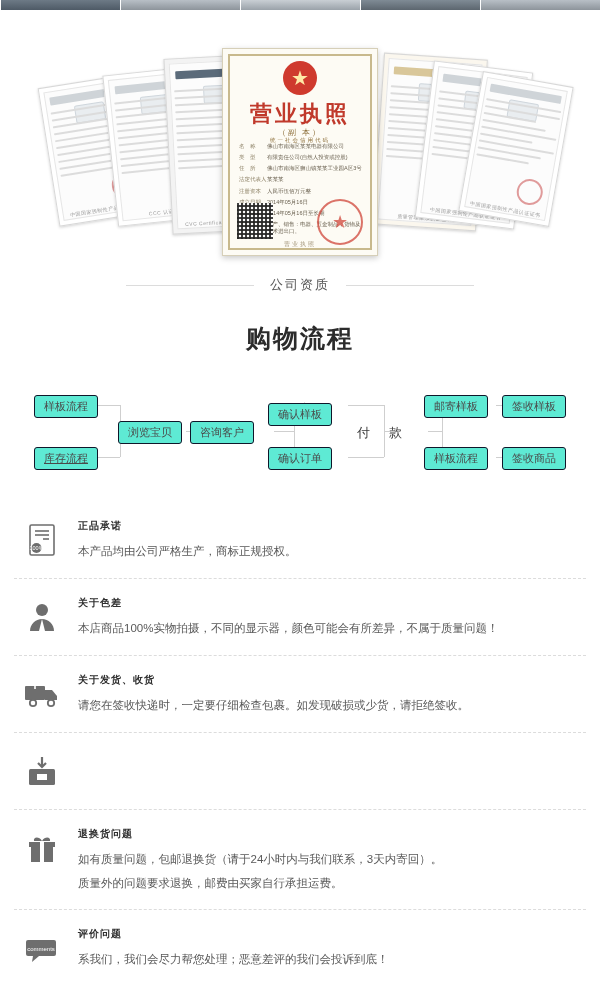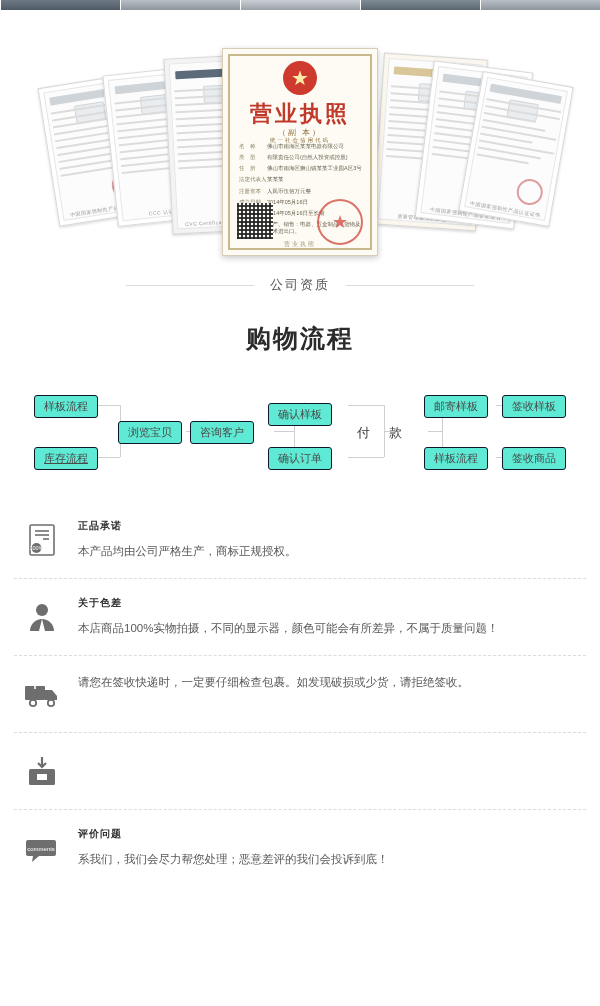--- a/index.html
+++ b/index.html
@@ -439,34 +439,50 @@
     <div class="ico">
       <svg width="42" height="40" viewBox="0 0 42 40" fill="none" stroke="#6e6e6e" stroke-width="1.8">
         <rect x="4" y="12" width="20" height="14" rx="1" fill="#6e6e6e" stroke="none"></rect>
         <path d="M24 16h7l5 6v4h-12z" fill="#6e6e6e" stroke="none"></path>
         <circle cx="12" cy="29" r="3.2" fill="#fff" stroke="#6e6e6e"></circle>
         <circle cx="30" cy="29" r="3.2" fill="#fff" stroke="#6e6e6e"></circle>
         <path d="M14 8v7m-3-4 3-3 3 3" stroke="#fff" stroke-width="1.6"></path>
       </svg>
     </div>
     <div class="body">
+      <h3>关于发货、收货</h3>
       <p>请您在签收快递时，一定要仔细检查包裹。如发现破损或少货，请拒绝签收。</p>
     </div>
   </div>
 
   <div class="info">
     <div class="ico">
       <svg width="40" height="40" viewBox="0 0 40 40" fill="none" stroke="#6e6e6e" stroke-width="1.8">
         <rect x="7" y="18" width="26" height="16" rx="1.5" fill="#6e6e6e" stroke="none"></rect>
         <path d="M20 6v10m-4-4 4 4 4-4" stroke="#6e6e6e" stroke-width="2.2"></path>
         <rect x="15" y="23" width="10" height="6" fill="#fff" stroke="none"></rect>
       </svg>
     </div>
   </div>
 
+  <div class="info">
+    <div class="ico">
+      <svg width="40" height="40" viewBox="0 0 40 40" fill="#6e6e6e">
+        <rect x="7" y="14" width="26" height="5"></rect>
+        <rect x="9" y="19" width="22" height="15"></rect>
+        <rect x="18" y="10" width="4" height="24" fill="#fff"></rect>
+        <path d="M20 13c-3-5-9-4-8 0zM20 13c3-5 9-4 8 0z"></path>
+      </svg>
+    </div>
+    <div class="body">
+      <h3>退换货问题</h3>
+      <p>如有质量问题，包邮退换货（请于24小时内与我们联系，3天内寄回）。</p>
+      <p>质量外的问题要求退换，邮费由买家自行承担运费。</p>
+    </div>
+  </div>
 
   <div class="info">
     <div class="ico">
       <svg width="42" height="40" viewBox="0 0 42 40" fill="none" stroke="#6e6e6e" stroke-width="1.6">
         <rect x="5" y="12" width="30" height="16" rx="2" fill="#6e6e6e" stroke="none"></rect>
         <path d="M12 28l-1 6 7-6z" fill="#6e6e6e" stroke="none"></path>
         <text x="20" y="23" font-size="6" fill="#fff" text-anchor="middle" stroke="none" font-family="Liberation Sans, sans-serif">comments</text>
       </svg>
     </div>
     <div class="body">

